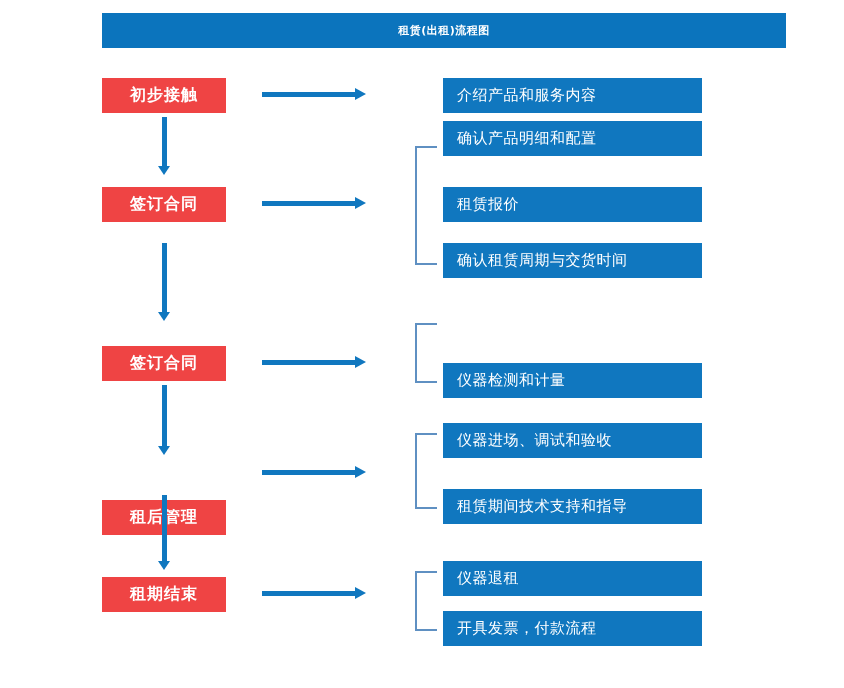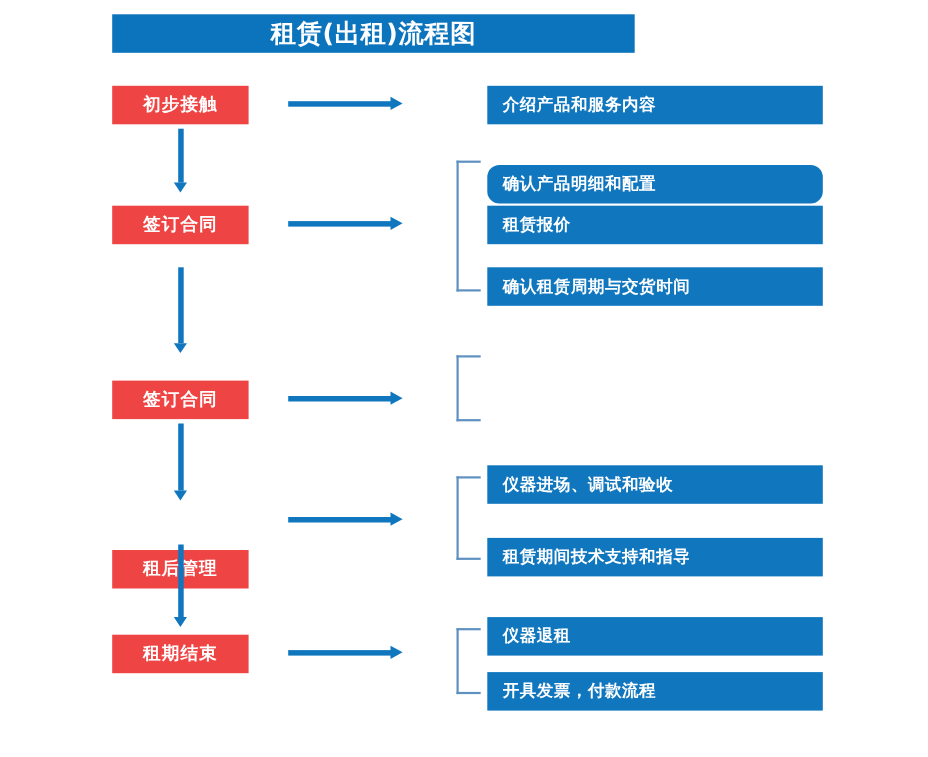--- a/index.html
+++ b/index.html
@@ -15,25 +15,25 @@
     width: 844px;
     height: 688px;
     background: #ffffff;
     overflow: hidden;
   }
   
   .title-bar {
     position: absolute;
     left: 102px;
     top: 13px;
-    width: 475px;
+    width: 684px;
     height: 35px;
     background: #0b74bd;
     color: #ffffff;
-    font-size: 23px;
+    font-size: 11px;
     font-weight: bold;
     display: flex;
     align-items: center;
     justify-content: center;
     letter-spacing: 0.5px;
   }
   
   .stage-box {
     position: absolute;
     width: 124px;
@@ -44,26 +44,26 @@
     font-weight: bold;
     display: flex;
     align-items: center;
     justify-content: center;
     letter-spacing: 1px;
   }
   
   .detail-box {
     position: absolute;
     left: 443px;
-    width: 305px;
+    width: 259px;
     height: 35px;
     background: #1077bf;
     color: #ffffff;
     font-size: 15px;
-    font-weight: bold;
+    font-weight: normal;
     display: flex;
     align-items: center;
     padding-left: 14px;
     box-sizing: border-box;
     letter-spacing: 0.5px;
   }
   
   .v-arrow {
     position: absolute;
     left: 158px;
@@ -169,24 +169,25 @@
   </div>
 
   <div class="stage-box" style="left:102px; top:577px;">租期结束</div>
   <div class="h-arrow" style="top:587px;">
     <span class="stem"></span>
     <span class="head"></span>
   </div>
 
   <div class="detail-box" style="top:78px;">介绍产品和服务内容</div>
 
-  <div class="detail-box" style="top:150px;border-radius:11px;">确认产品明细和配置</div>
+  <div class="detail-box" style="top:121px;">确认产品明细和配置</div>
   <div class="detail-box" style="top:187px;">租赁报价</div>
   <div class="detail-box" style="top:243px;">确认租赁周期与交货时间</div>
 
+  <div class="detail-box" style="top:363px;">仪器检测和计量</div>
 
   <div class="detail-box" style="top:423px;">仪器进场、调试和验收</div>
   <div class="detail-box" style="top:489px;">租赁期间技术支持和指导</div>
 
   <div class="detail-box" style="top:561px;">仪器退租</div>
   <div class="detail-box" style="top:611px;">开具发票，付款流程</div>
 
   <div class="bracket" style="top:146px; height:119px;"></div>
   <div class="bracket" style="top:323px; height:60px;"></div>
   <div class="bracket" style="top:433px; height:76px;"></div>

